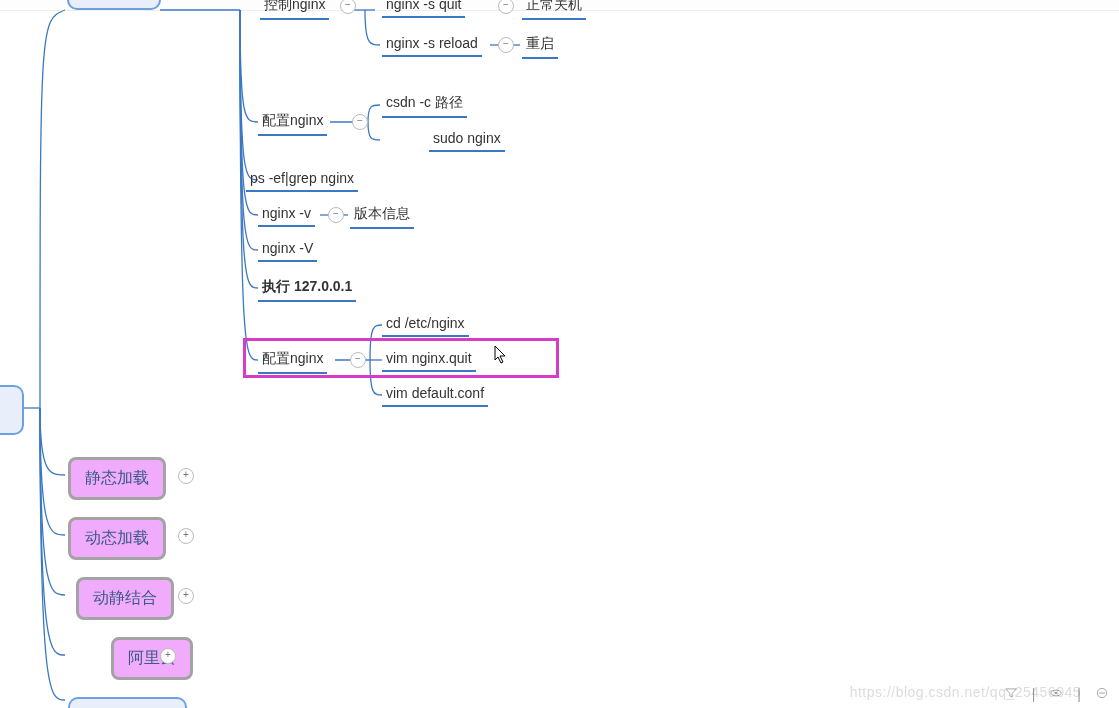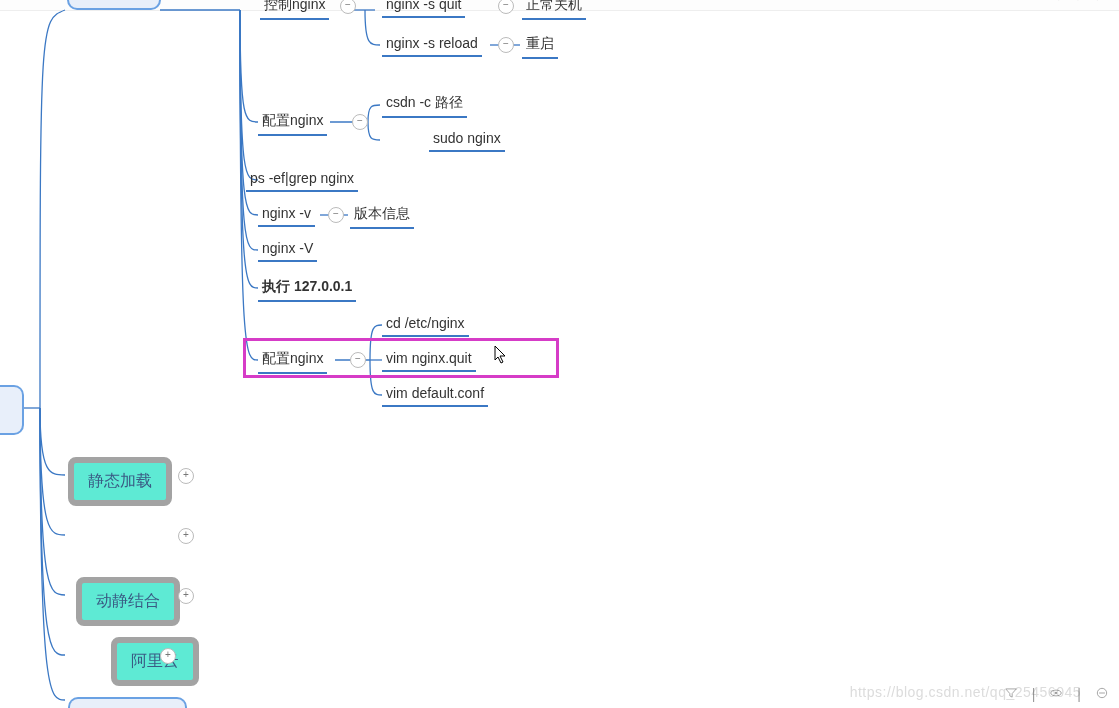--- a/index.html
+++ b/index.html
@@ -44,22 +44,22 @@
     left: 67px; top: 0;
     width: 90px; height: 8px;
     background: #e8effa;
     border: 2px solid #6aa1e3;
     border-top: none;
     border-radius: 0 0 10px 10px;
   }
   
   .pill {
     position: absolute;
-    background: #5eead4;
-    border: 6px solid #a3a3a3;
+    background: #f0abfc;
+    border: 3px solid #a3a3a3;
     border-radius: 8px;
     padding: 8px 14px;
     color: #3a5b84;
     font-size: 16px;
     white-space: nowrap;
     text-align: center;
   }
   
   .uline {
     position: absolute;
@@ -276,20 +276,23 @@
     <path d="M1 1 L1 15 L4 12 L7 18 L9 17 L6 11 L11 11 Z" fill="#fff" stroke="#000" stroke-width="1"></path>
   </svg>
 
   <div class="pill" style="left:68px; top:457px;">
     <span>静态加载</span>
   </div>
   <div class="toggle" style="left:178px; top:468px;">
     <span>+</span>
   </div>
 
+  <div class="pill" style="left:68px; top:517px;">
+    <span>动态加载</span>
+  </div>
   <div class="toggle" style="left:178px; top:528px;">
     <span>+</span>
   </div>
 
   <div class="pill" style="left:76px; top:577px;">
     <span>动静结合</span>
   </div>
   <div class="toggle" style="left:178px; top:588px;">
     <span>+</span>
   </div>

